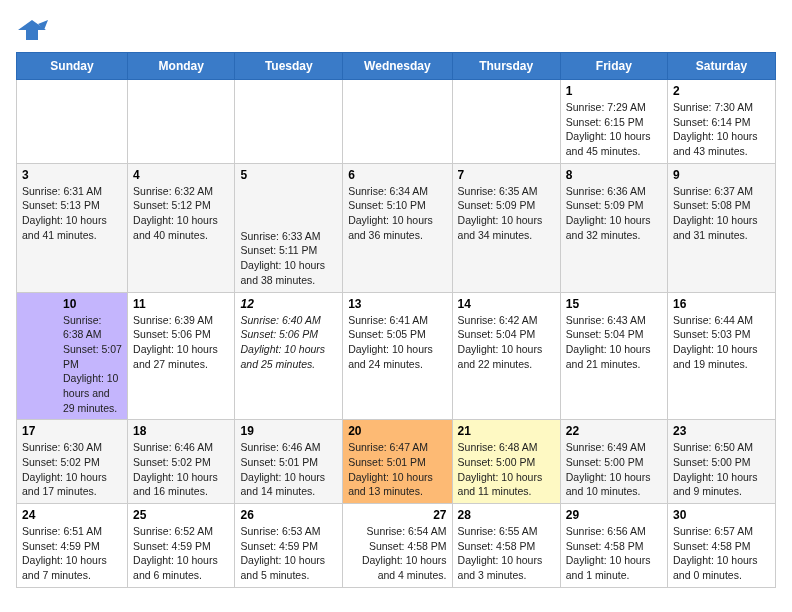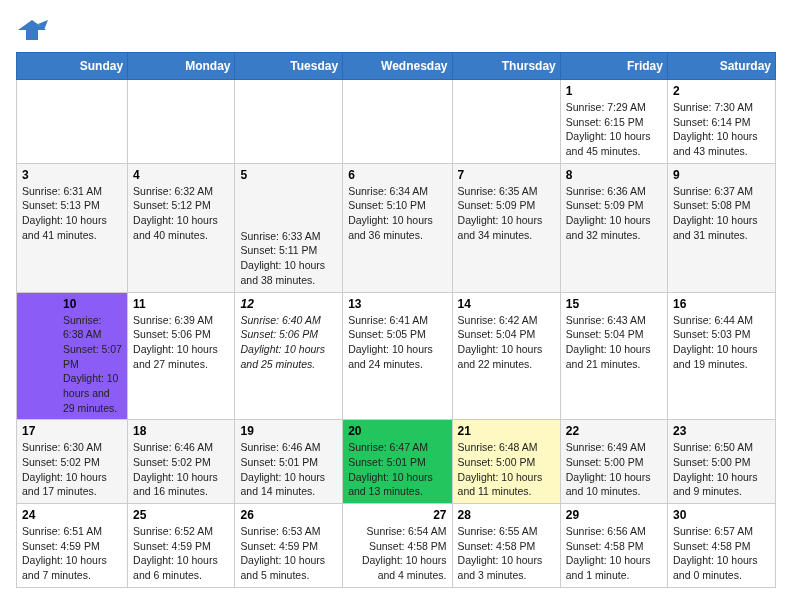--- a/index.html
+++ b/index.html
@@ -40,21 +40,21 @@
     }
     .calendar {
       width: 100%;
       border-collapse: collapse;
       font-size: 11px;
     }
     .calendar th {
       background: #3a7bc8;
       color: #fff;
       padding: 6px 4px;
-      text-align: right;
+      text-align: center;
       font-size: 12px;
       font-weight: bold;
       border: 1px solid #2a6ab7;
     }
     .calendar td {
       border: 1px solid #ccc;
       vertical-align: top;
       padding: 4px 5px;
       width: 113px;
       min-height: 80px;
@@ -173,21 +173,21 @@
 Daylight: 10 hours and 32 minutes.</div>
         </td>
         <td style="background: rgb(245, 245, 245);">
           <span class="day-number">9</span>
           <div class="day-info" style="white-space: pre-line;">Sunrise: 6:37 AM
 Sunset: 5:08 PM
 Daylight: 10 hours and 31 minutes.</div>
         </td>
       </tr>
       <tr>
-        <td style="background: #8b5cf6; padding-left: 46px;">
+        <td style="background: #c4b5fd; padding-left: 46px;">
           <span class="day-number">10</span>
           <div class="day-info" style="white-space: pre-line;">Sunrise: 6:38 AM
 Sunset: 5:07 PM
 Daylight: 10 hours and 29 minutes.</div>
         </td>
         <td style="background: rgb(255, 255, 255); margin-top: 16px;">
           <span class="day-number">11</span>
           <div class="day-info" style="white-space: pre-line;">Sunrise: 6:39 AM
 Sunset: 5:06 PM
 Daylight: 10 hours and 27 minutes.</div>
@@ -235,21 +235,21 @@
           <div class="day-info" style="white-space: pre-line;">Sunrise: 6:46 AM
 Sunset: 5:02 PM
 Daylight: 10 hours and 16 minutes.</div>
         </td>
         <td style="background: rgb(245, 245, 245);">
           <span class="day-number">19</span>
           <div class="day-info" style="white-space: pre-line;">Sunrise: 6:46 AM
 Sunset: 5:01 PM
 Daylight: 10 hours and 14 minutes.</div>
         </td>
-        <td style="background: #22c55e;">
+        <td style="background: #fdba74;">
           <span class="day-number">20</span>
           <div class="day-info" style="white-space: pre-line;">Sunrise: 6:47 AM
 Sunset: 5:01 PM
 Daylight: 10 hours and 13 minutes.</div>
         </td>
         <td style="background: #fef9c3;">
           <span class="day-number">21</span>
           <div class="day-info" style="white-space: pre-line;">Sunrise: 6:48 AM
 Sunset: 5:00 PM
 Daylight: 10 hours and 11 minutes.</div>

